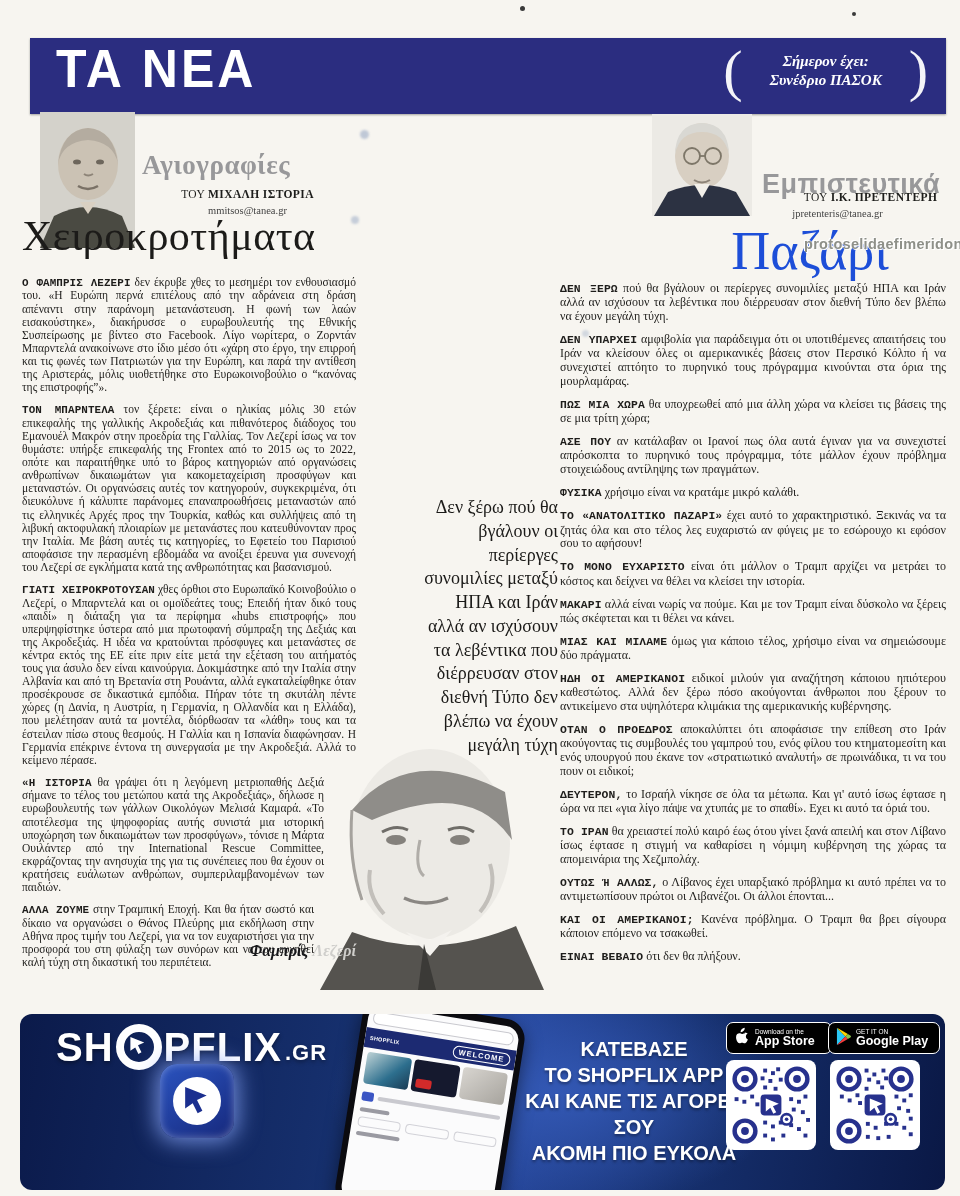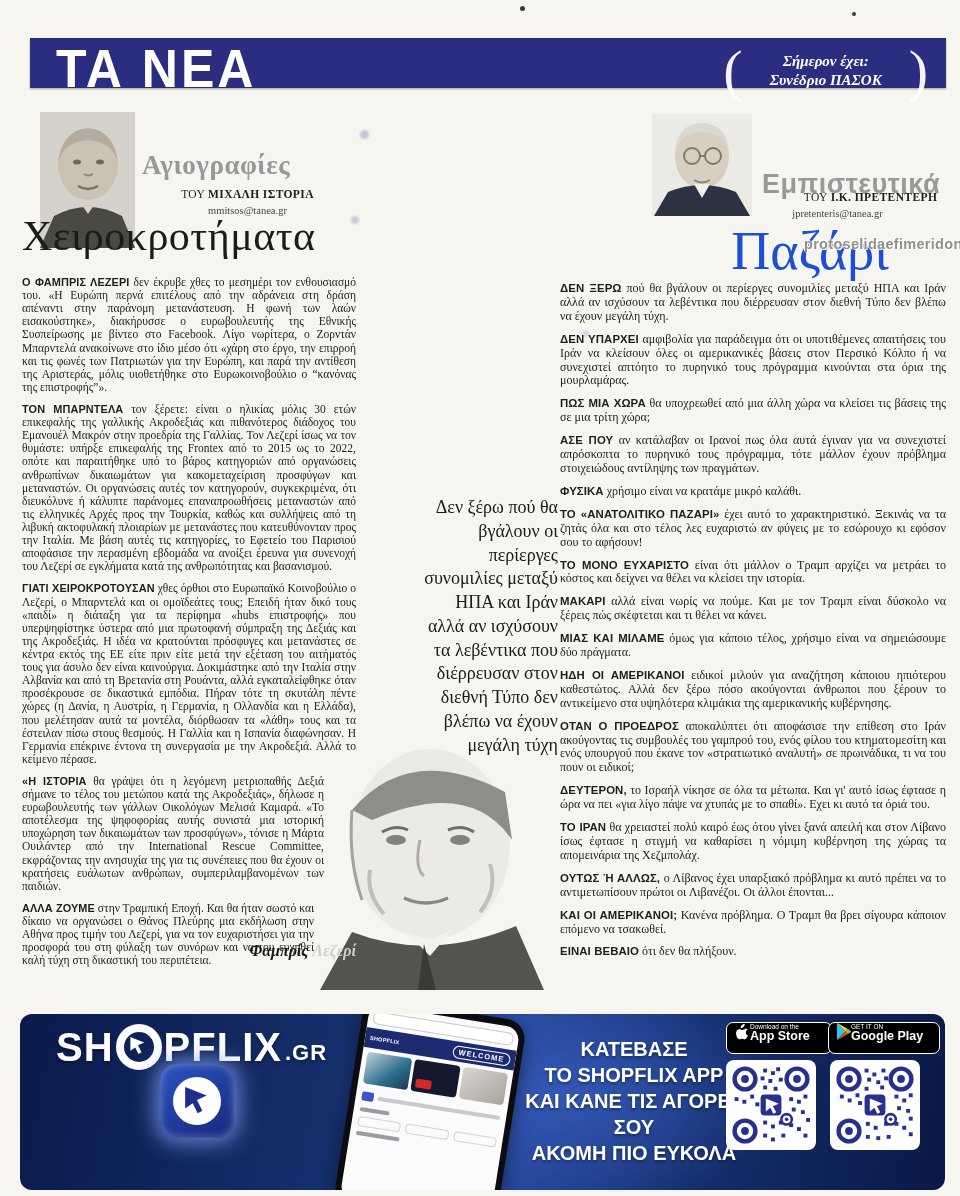--- a/index.html
+++ b/index.html
@@ -1,20 +1,20 @@
 <!DOCTYPE html>
 <html><head>
 <meta charset="utf-8">
 <style>
   html,body{margin:0;padding:0;}
   body{background:#e8e6e1;font-family:"Liberation Serif",serif;}
   .page{position:relative;width:960px;height:1196px;background:#f7f5f0;margin:0 auto;overflow:hidden;}
 
   
-  .masthead{position:absolute;left:30px;top:38px;width:916px;height:50px;background:#2b2d80;box-shadow:0 1px 2px rgba(0,0,0,.35);}
+  .masthead{position:absolute;left:30px;top:38px;width:916px;height:76px;background:#2b2d80;box-shadow:0 1px 2px rgba(0,0,0,.35);}
   .masthead-title{position:absolute;left:26px;top:2px;color:#fff;font-family:"Liberation Sans",sans-serif;font-weight:bold;font-size:50px;letter-spacing:3px;transform:scaleY(1.06);}
   .masthead-promo{position:absolute;right:18px;top:0;height:66px;display:flex;align-items:center;gap:8px;color:#fff;}
   .paren{font-family:"Liberation Serif",serif;font-size:58px;font-weight:normal;line-height:60px;opacity:.95;}
   .promo-lines{text-align:center;font-style:italic;font-weight:bold;font-size:15px;line-height:1.25;width:150px;}
 
   
   .speck{position:absolute;border-radius:50%;}
   .speck.dark{background:#3a3a3a;}
   .speck.blue{background:#7d93b8;filter:blur(1px);}
 
@@ -28,21 +28,21 @@
 
   .headline-left{position:absolute;left:22px;top:212px;font-size:42px;color:#1c1b19;letter-spacing:.5px;}
   .headline-right{position:absolute;left:690px;top:220px;width:240px;text-align:center;font-size:54px;color:#1d4ed8;}
   .watermark{position:absolute;left:804px;top:236px;font-family:"Liberation Sans",sans-serif;font-weight:bold;font-size:14.5px;color:#8e9089;text-shadow:0 0 2px #fff,1px 1px 0 #fff,-1px -1px 0 #fff;letter-spacing:.3px;}
 
   
   .col-left{position:absolute;left:22px;top:276px;width:334px;z-index:2;}
   .col-right{position:absolute;left:560px;top:282px;width:386px;z-index:2;}
   .para{font-size:11.5px;line-height:1.14;text-align:justify;color:#1e1d1b;margin:0 0 9px 0;}
   .col-right .para{font-size:12px;line-height:1.16;margin-bottom:9px;}
-  .para .lead{font-family:Liberation Sans, sans-serif;font-weight:bold;font-size:.95em;letter-spacing:.1px;}
+  .para .lead{font-family:Liberation Mono, monospace;font-weight:bold;font-size:.95em;letter-spacing:.1px;}
   .para.narrow1{width:302px;}
   .para.narrow2{width:292px;}
 
   
   .pullquote{position:absolute;left:424px;top:496px;width:134px;text-align:right;font-size:18px;line-height:1.32;color:#1b1a18;z-index:3;}
 
   
   .portrait{position:absolute;left:300px;top:740px;width:258px;height:250px;z-index:1;}
   .caption{position:absolute;left:118px;top:942px;width:238px;text-align:right;font-size:16px;font-style:italic;z-index:4;}
   .caption .cap-b{font-weight:bold;color:#17171a;}
@@ -73,21 +73,21 @@
   .p-tile.t2 .chip{position:absolute;left:4px;bottom:4px;width:16px;height:9px;background:#d22a2a;border-radius:2px;}
   .p-tile.t3{background:linear-gradient(135deg,#d8d5d0,#a7a49e);}
   .p-row{display:flex;align-items:center;gap:4px;padding:4px 6px;}
   .p-ico{width:12px;height:9px;background:#3b55c4;border-radius:2px;}
   .p-line{height:4px;background:#c9c9cf;border-radius:2px;flex:1;}
   .p-label{height:4px;width:30px;background:#9a9aa2;border-radius:2px;margin:3px 6px;}
   .p-cats{display:flex;gap:5px;padding:2px 6px;}
   .p-cat{flex:1;height:8px;border:1px solid #d2d2d8;border-radius:4px;}
 
   .ad-msg{position:absolute;left:488px;top:22px;width:252px;text-align:center;color:#fff;font-family:"Liberation Sans",sans-serif;font-weight:bold;font-size:20px;line-height:1.3;text-shadow:0 2px 3px rgba(0,0,0,.4);}
-  .badge{position:absolute;top:8px;height:30px;background:#000;border:1.5px solid #fff;border-radius:7px;color:#fff;display:flex;align-items:flex-start;padding:0 7px;font-family:"Liberation Sans",sans-serif;}
+  .badge{position:absolute;top:8px;height:30px;background:#000;border:1.5px solid #fff;border-radius:7px;color:#fff;display:flex;align-items:center;padding:0 7px;gap:5px;font-family:"Liberation Sans",sans-serif;}
   .badge .b-txt{display:flex;flex-direction:column;line-height:1.1;}
   .badge .b-pre{font-size:6.5px;}
   .badge .b-name{font-size:12.5px;font-weight:bold;}
   .badge.apple{left:706px;width:90px;}
   .badge.gplay{left:808px;width:96px;}
   .qr{position:absolute;top:46px;width:90px;height:90px;background:#fff;border-radius:8px;display:flex;align-items:center;justify-content:center;}
   .qr.q1{left:706px;}
   .qr.q2{left:810px;}
 </style>
 </head>

